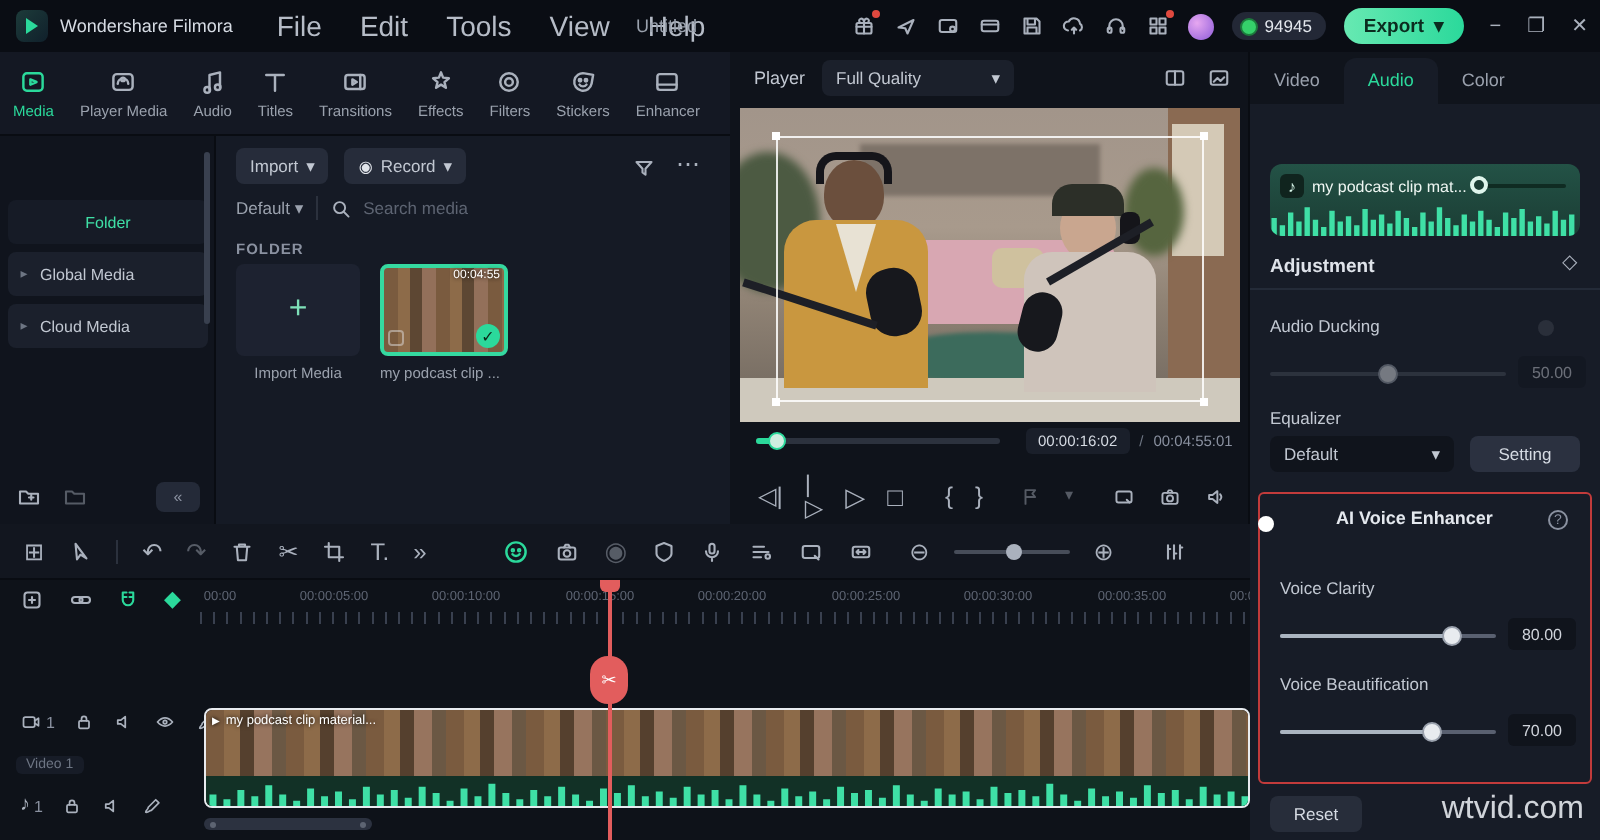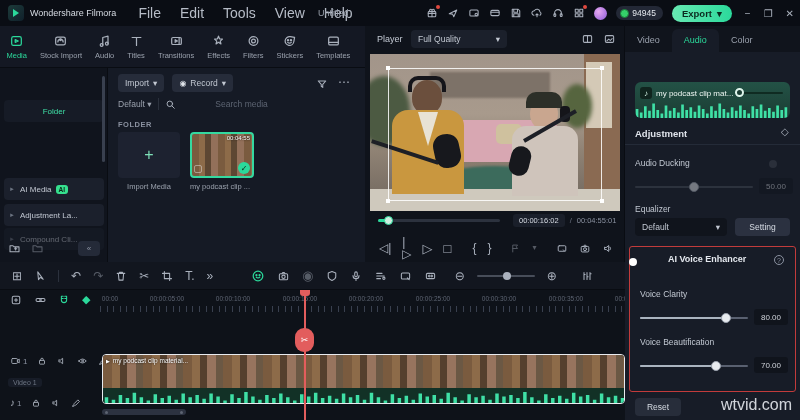--- a/index.html
+++ b/index.html
@@ -35,21 +35,21 @@
   .titem{position:absolute;left:4px;width:100px;height:22px;background:#1b202c;border-radius:4px;display:flex;align-items:center;font-size:8px;color:#c2c8d2;}
   .titem .chev{width:16px;text-align:center;font-size:7px;color:#6d7583;}
   .badge-ai{background:#35e08e;color:#0b2416;font-size:6.5px;font-weight:bold;border-radius:3px;padding:1px 3px;margin-left:4px;}
   .treebar{position:absolute;left:0;bottom:4px;width:108px;height:20px;display:flex;align-items:center;gap:10px;padding-left:8px;}
   .collapsebtn{position:absolute;right:8px;width:22px;height:15px;background:#242a38;border-radius:4px;display:flex;align-items:center;justify-content:center;font-size:8px;color:#8a91a0;}
   .tscroll{position:absolute;right:2px;top:8px;width:3px;height:86px;border-radius:2px;background:#39404f;}
   
   .media{position:absolute;left:108px;top:68px;width:257px;height:194px;background:#151a25;}
   .pill{display:inline-flex;align-items:center;gap:4px;background:#262c3a;border-radius:4px;height:18px;padding:0 7px;font-size:8.5px;color:#c2c8d2;}
   .srow{position:absolute;left:10px;top:30px;display:flex;align-items:center;gap:6px;font-size:8.5px;color:#9aa1ad;}
-  .search-in{background:transparent;border:none;outline:none;color:#9aa1ad;font-size:8.5px;width:120px;text-align:center;}
+  .search-in{background:transparent;border:none;outline:none;color:#9aa1ad;font-size:8.5px;width:120px;}
   .search-in::placeholder{color:#5d6472;}
   .seclbl{position:absolute;left:10px;top:52px;font-size:7.5px;letter-spacing:.5px;color:#8a91a0;font-weight:bold;}
   .tile{position:absolute;top:64px;width:62px;height:46px;border-radius:4px;}
   .tile-label{position:absolute;top:114px;font-size:7.5px;color:#9aa1ad;width:70px;text-align:center;white-space:nowrap;overflow:hidden;text-overflow:ellipsis;}
   .thumbgrad{background:repeating-linear-gradient(90deg,#7a5b3f 0 7px,#8d6b49 7px 13px,#5d4733 13px 19px,#93705a 19px 26px);}
   
   .player{position:absolute;left:365px;top:26px;width:260px;height:236px;background:#0f131b;border-right:1px solid #090c12;}
   .stage{position:absolute;left:5px;top:28px;width:250px;height:157px;background:#000;overflow:hidden;}
   .scene{position:absolute;inset:0;background:linear-gradient(180deg,#a2958a 0%,#a89a8c 38%,#8f8274 62%,#6e655c 100%);}
   .seek{position:absolute;left:13px;top:193px;width:122px;height:3px;border-radius:2px;background:#2c323e;}
@@ -193,21 +193,21 @@
           <path d="M6.5,6.5 L10,8 L6.5,9.5 Z"></path>
         </svg>
       <span class="lbl">Media</span>
     </div>
     <div class="rtab">
       <svg class="ic" width="15" height="14" viewBox="0 0 16 16">
           <rect x="2.5" y="3.5" width="11" height="9" rx="2"></rect>
           <path d="M5,9 a3,3 0 0 1 6,0"></path>
           <circle cx="8" cy="6.5" r="1"></circle>
         </svg>
-      <span class="lbl">Stock Import</span>
+      <span class="lbl">Player Media</span>
     </div>
     <div class="rtab">
       <svg class="ic" width="15" height="14" viewBox="0 0 16 16">
           <path d="M6,12.5 V4 l6,-1.5 V11"></path>
           <circle cx="4.7" cy="12.5" r="1.6"></circle>
           <circle cx="10.7" cy="11" r="1.6"></circle>
         </svg>
       <span class="lbl">Audio</span>
     </div>
     <div class="rtab">
@@ -244,40 +244,35 @@
           <circle cx="9.7" cy="7" r=".7"></circle>
           <path d="M6,9.5 a2.5,2.5 0 0 0 4,0"></path>
         </svg>
       <span class="lbl">Stickers</span>
     </div>
     <div class="rtab">
       <svg class="ic" width="15" height="14" viewBox="0 0 16 16">
           <rect x="2.5" y="3.5" width="11" height="9" rx="1.5"></rect>
           <path d="M2.5,9.5 h11"></path>
         </svg>
-      <span class="lbl">Templates</span>
+      <span class="lbl">Enhancer</span>
     </div>
   </nav>
 
   <aside class="tree">
     <div class="titem" style="top:32px;background:#161b26;justify-content:center;">
       <span style="color:#3fe0a6;">Folder</span>
     </div>
-    <div class="titem" style="top:110px;">
+    <div class="titem" style="top:58px;">
       <span class="chev">▸</span>
-      <span>AI Media</span>
-      <span class="badge-ai">AI</span>
-    </div>
-    <div class="titem" style="top:136px;">
+      <span>Global Media</span>
+    </div>
+    <div class="titem" style="top:84px;">
       <span class="chev">▸</span>
-      <span>Adjustment La...</span>
-    </div>
-    <div class="titem dim" style="top:160px;">
-      <span class="chev">▸</span>
-      <span>Compound Cli...</span>
+      <span>Cloud Media</span>
     </div>
     <div class="tscroll"></div>
     <div class="treebar">
       <svg class="ic" width="13" height="12" viewBox="0 0 16 16">
           <path d="M2,5 h4 l1.5,1.5 H14 v6.5 H2 z M8,9 h3 M9.5,7.5 v3"></path>
         </svg>
       <svg class="ic dim" width="13" height="12" viewBox="0 0 16 16">
           <path d="M2,5 h4 l1.5,1.5 H14 v6.5 H2 z"></path>
         </svg>
       <span class="collapsebtn">«</span>

